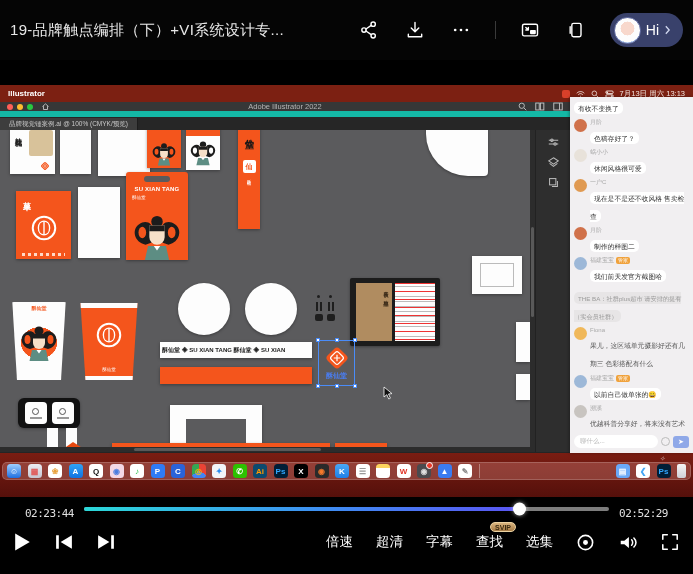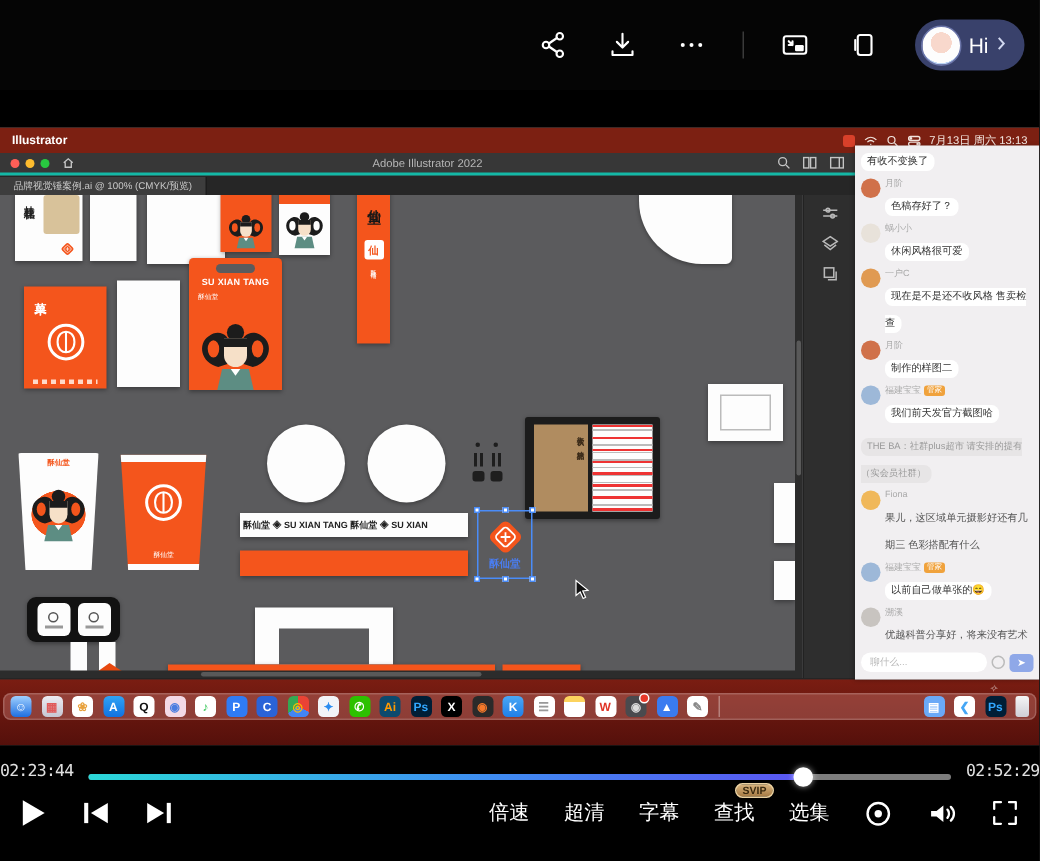--- a/index.html
+++ b/index.html
@@ -23,21 +23,21 @@
 .mac-menubar{position:absolute;left:0;top:0;width:100%;height:17px;background:#7c2012;display:flex;align-items:center;gap:9px;padding:0 8px;z-index:5}
 .mb-app{color:#fff;font-weight:bold;font-size:8px}
 .mb-item{color:#f0dcd4;font-size:7.5px}
 .mb-right{margin-left:auto;display:flex;align-items:center;gap:6px}
 .mb-tile{width:8px;height:8px;border-radius:2px;background:#d8402a}
 .mb-right svg{stroke:#f2e4de;fill:none;stroke-width:1.2}
 .mb-clock{color:#f5e8e2;font-size:7.5px;white-space:nowrap}
 
 
 .ai-window{position:absolute;left:0;top:17px;width:570px;height:360px;background:#323232;z-index:1}
-.ai-titlebar{position:relative;height:15px;background:#373737;display:flex;align-items:center;padding:0 7px;border-bottom:2px solid #14b8a6}
+.ai-titlebar{position:relative;height:15px;background:#373737;display:flex;align-items:center;padding:0 7px;border-bottom:6px solid #14b8a6}
 .dots{display:flex;gap:4px;align-items:center}
 .dot{width:6px;height:6px;border-radius:50%}
 .dot.r{background:#ff5f57}.dot.y{background:#febc2e}.dot.g{background:#28c840}
 .home-ic{margin-left:8px;display:flex}
 .ai-title{position:absolute;left:0;right:0;text-align:center;color:#b5b5b5;font-size:7.5px}
 .tb-right{margin-left:auto;display:flex;gap:8px;z-index:2}
 .tb-right svg{stroke:#c5c5c5;fill:none;stroke-width:1.2}
 .ai-tabbar{height:13px;background:#262626;display:flex;align-items:flex-end}
 .ai-tab{height:12px;background:#3d3d3d;color:#c9c9c9;font-size:6.5px;display:flex;align-items:center;padding:0 9px;border-right:1px solid #1d1d1d;white-space:nowrap}
 .ai-body{position:relative;height:322px;display:flex}
@@ -148,41 +148,42 @@
 .msg.partial{margin-top:-3px}
 .msg.quote .bubble{background:#e7e5e6;color:#9a9a9a;font-size:6.2px;max-width:110px}
 .msg.plain .bubble{background:transparent;padding:1px 0;color:#555}
 .chat-input{flex:0 0 auto;height:19px;display:flex;align-items:center;gap:3px;padding:0 4px 4px}
 .ci-pill{flex:1;height:13px;background:#fff;border-radius:7px;display:flex;align-items:center;padding:0 6px;color:#bbb;font-size:6.5px}
 .ci-ic{width:9px;height:9px;border-radius:50%;border:1px solid #bbb;flex:0 0 auto}
 .ci-send{width:16px;height:12px;background:#8fa8e8;border-radius:3px;color:#fff;font-size:7px;display:flex;align-items:center;justify-content:center;flex:0 0 auto}
 
 
 .controls{position:absolute;left:0;top:497px;width:100%;height:77px;background:#000;z-index:30}
-.progress-row{display:flex;align-items:flex-end;padding:10px 0 0}
+.progress-row{display:flex;align-items:flex-start;padding:10px 25px 0}
 .ptime{color:#e0e0e0;font-size:11px;font-family:"DejaVu Sans Mono","Liberation Mono",monospace;letter-spacing:-.5px}
 .pbar{flex:1;height:4px;background:#7d7d7d;border-radius:2px;margin:0 10px;position:relative;cursor:pointer}
 .pfill{position:absolute;left:0;top:0;height:100%;border-radius:2px;background:linear-gradient(90deg,#2bd8d8,#3e8ef2 55%,#5a55f2)}
 .pknob{position:absolute;right:-6px;top:50%;transform:translateY(-50%);width:13px;height:13px;border-radius:50%;background:#fff;box-shadow:0 0 4px rgba(255,255,255,.6)}
 .buttons-row{display:flex;align-items:center;margin-top:12px;padding:0 14px}
 .pbtn{display:flex;align-items:center;justify-content:center;cursor:pointer}
 .pbtn+.pbtn{margin-left:24px}
 .pbtn svg{fill:#fff}
 .ctrl-right{margin-left:auto;display:flex;align-items:center;gap:23px}
 .tbtn{color:#fff;font-size:13.5px;cursor:pointer;position:relative;white-space:nowrap}
 .svip{position:absolute;top:-11px;right:-13px;background:linear-gradient(180deg,#d9b47e,#a57a44);color:#3a2a10;font-size:7px;font-weight:bold;border-radius:6px;padding:.5px 4px;border:1px solid #ecd3a2}
 .ibtn{display:flex;cursor:pointer}
 .ibtn svg{stroke:#fff;fill:none;stroke-width:1.7;stroke-linecap:round;stroke-linejoin:round}
 </style>
 </head>
 <body>
 
 <div class="screen">
 
   <div class="topbar">
+    <div class="vtitle">19-品牌触点编排（下）+VI系统设计专...</div>
     <div class="tb-icons">
       <span class="tbi">
         <svg width="20" height="20" viewBox="0 0 24 24">
             <circle cx="6" cy="12" r="2.6"></circle>
             <circle cx="17" cy="5" r="2.6"></circle>
             <circle cx="17" cy="19" r="2.6"></circle>
             <path d="M8.3 10.8 L14.7 6.4 M8.3 13.2 L14.7 17.6"></path>
           </svg>
       </span>
       <span class="tbi">

